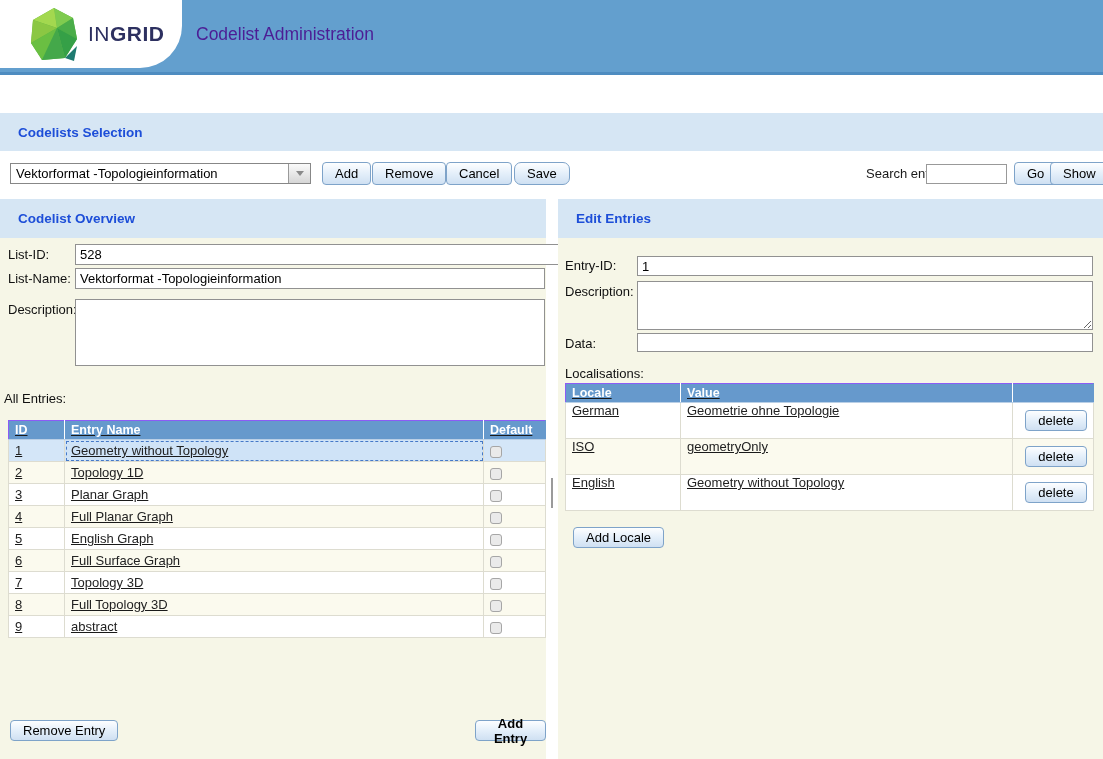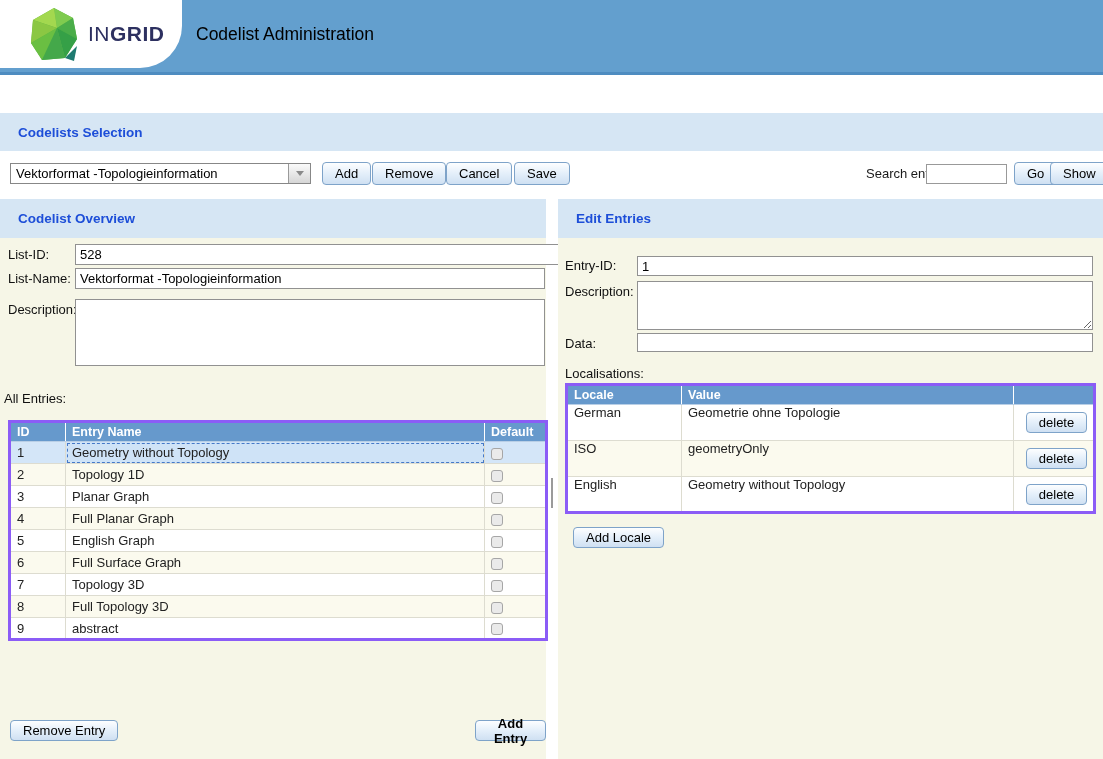--- a/index.html
+++ b/index.html
@@ -10,21 +10,21 @@
   
   .app-header { position:absolute; left:0; top:0; width:1103px; height:75px;
     background:var(--header-blue,#639fce); border-bottom:3px solid #4e8cc0; }
   .logo-box { position:absolute; left:0; top:0; width:182px; height:68px; background:#fff;
     border-bottom-right-radius:42px; display:flex; align-items:center; padding-left:28px; }
   .logo-gem { width:52px; height:56px; }
   .logo-text { margin-left:8px; font-size:21px; letter-spacing:.5px; color:var(--logo-navy,#2d3060); }
   .logo-text .thin { font-weight:400; }
   .logo-text .bold { font-weight:700; }
   .app-title { position:absolute; left:196px; top:0; height:68px; display:flex; align-items:center;
-    color:#000000; font-size:17.5px; }
+    color:#4c1d95; font-size:17.5px; }
 
   
   .bar { position:absolute; background:var(--section-bar-blue,#d6e6f4); display:flex; align-items:center; }
   .bar-title { font-size:13.5px; font-weight:700; color:#1d4ed8; padding-left:18px; }
   .bar-selection { left:0; top:113px; width:1103px; height:38px; }
 
   
   .btn { position:absolute; height:23px; display:inline-flex; align-items:center; justify-content:center;
     border:1px solid var(--button-border,#7ea3c9); border-radius:4px; font-family:inherit; font-size:13px;
     color:#000; background:linear-gradient(to bottom,#fdfeff 0%,#e4effa 50%,#cfe0f2 100%);
@@ -58,21 +58,21 @@
   .fin { position:absolute; border:1px solid #919191; background:#fff; font-family:inherit; font-size:13px;
     padding-left:4px; color:#000; }
   textarea.fin { padding-top:2px; }
 
   
   table.grid { border-collapse:collapse; table-layout:fixed; background:#fff; font-size:13px; }
   table.grid th { background:var(--table-header-blue,#6699cc); color:#fff; font-weight:700; text-align:left;
     font-size:12.5px; padding:2px 0 2px 6px; border-right:1px solid #fff; border-bottom:1px solid #b9cfe6; }
   table.grid th:last-child { border-right:1px solid var(--table-header-blue,#6699cc); }
   table.grid td { border:1px solid #dddcd0; padding:0 0 0 6px; color:#222; }
-  table.grid { border:3px solid #8b5cf6; }
+  table.grid { border:1px solid #8b5cf6;text-decoration:underline; }
 
   .entries-table { position:absolute; left:8px; top:221px; width:537px; }
   .entries-table td { height:22px; }
   .entries-table tr.even td { background:var(--row-alt-cream,#fbfaee); }
   .entries-table tr.selected td { background:var(--selected-row-blue,#d4e6f8); }
   .entries-table tr.selected td.name-cell { background:var(--selected-cell-blue,#cfe3f7);
     outline:1px dashed #4579c8; outline-offset:-2px; }
 
   .cb { display:inline-block; width:12px; height:12px; background:#eaeaea; border:1px solid #a6a6a6;
     border-radius:3px; vertical-align:middle; }
@@ -115,21 +115,21 @@
 
   <div class="combo">
     <span class="combo-value">Vektorformat -Topologieinformation</span>
     <span class="combo-btn">
       <span class="tri-down"></span>
     </span>
   </div>
   <button class="btn" style="left:322px; top:162px; min-width:42px;">Add</button>
   <button class="btn" style="left:372px; top:162px; min-width:66px;">Remove</button>
   <button class="btn" style="left:446px; top:162px; min-width:60px;">Cancel</button>
-  <button class="btn" style="left:514px; top:162px; min-width:44px;">Save</button>
+  <button class="btn" style="left:514px; top:162px; min-width:44px;border-radius:7px;">Save</button>
 
   <span class="search-label">Search entry:</span>
   <input class="search-input" value="" style="">
   <button class="btn" style="left:1014px; top:162px; min-width:31px;">Go</button>
   <button class="btn" style="left:1050px; top:162px; min-width:45px;">Show</button>
 
   <div class="panel panel-left">
     <div class="panel-header">
       <span class="bar-title">Codelist Overview</span>
     </div>

